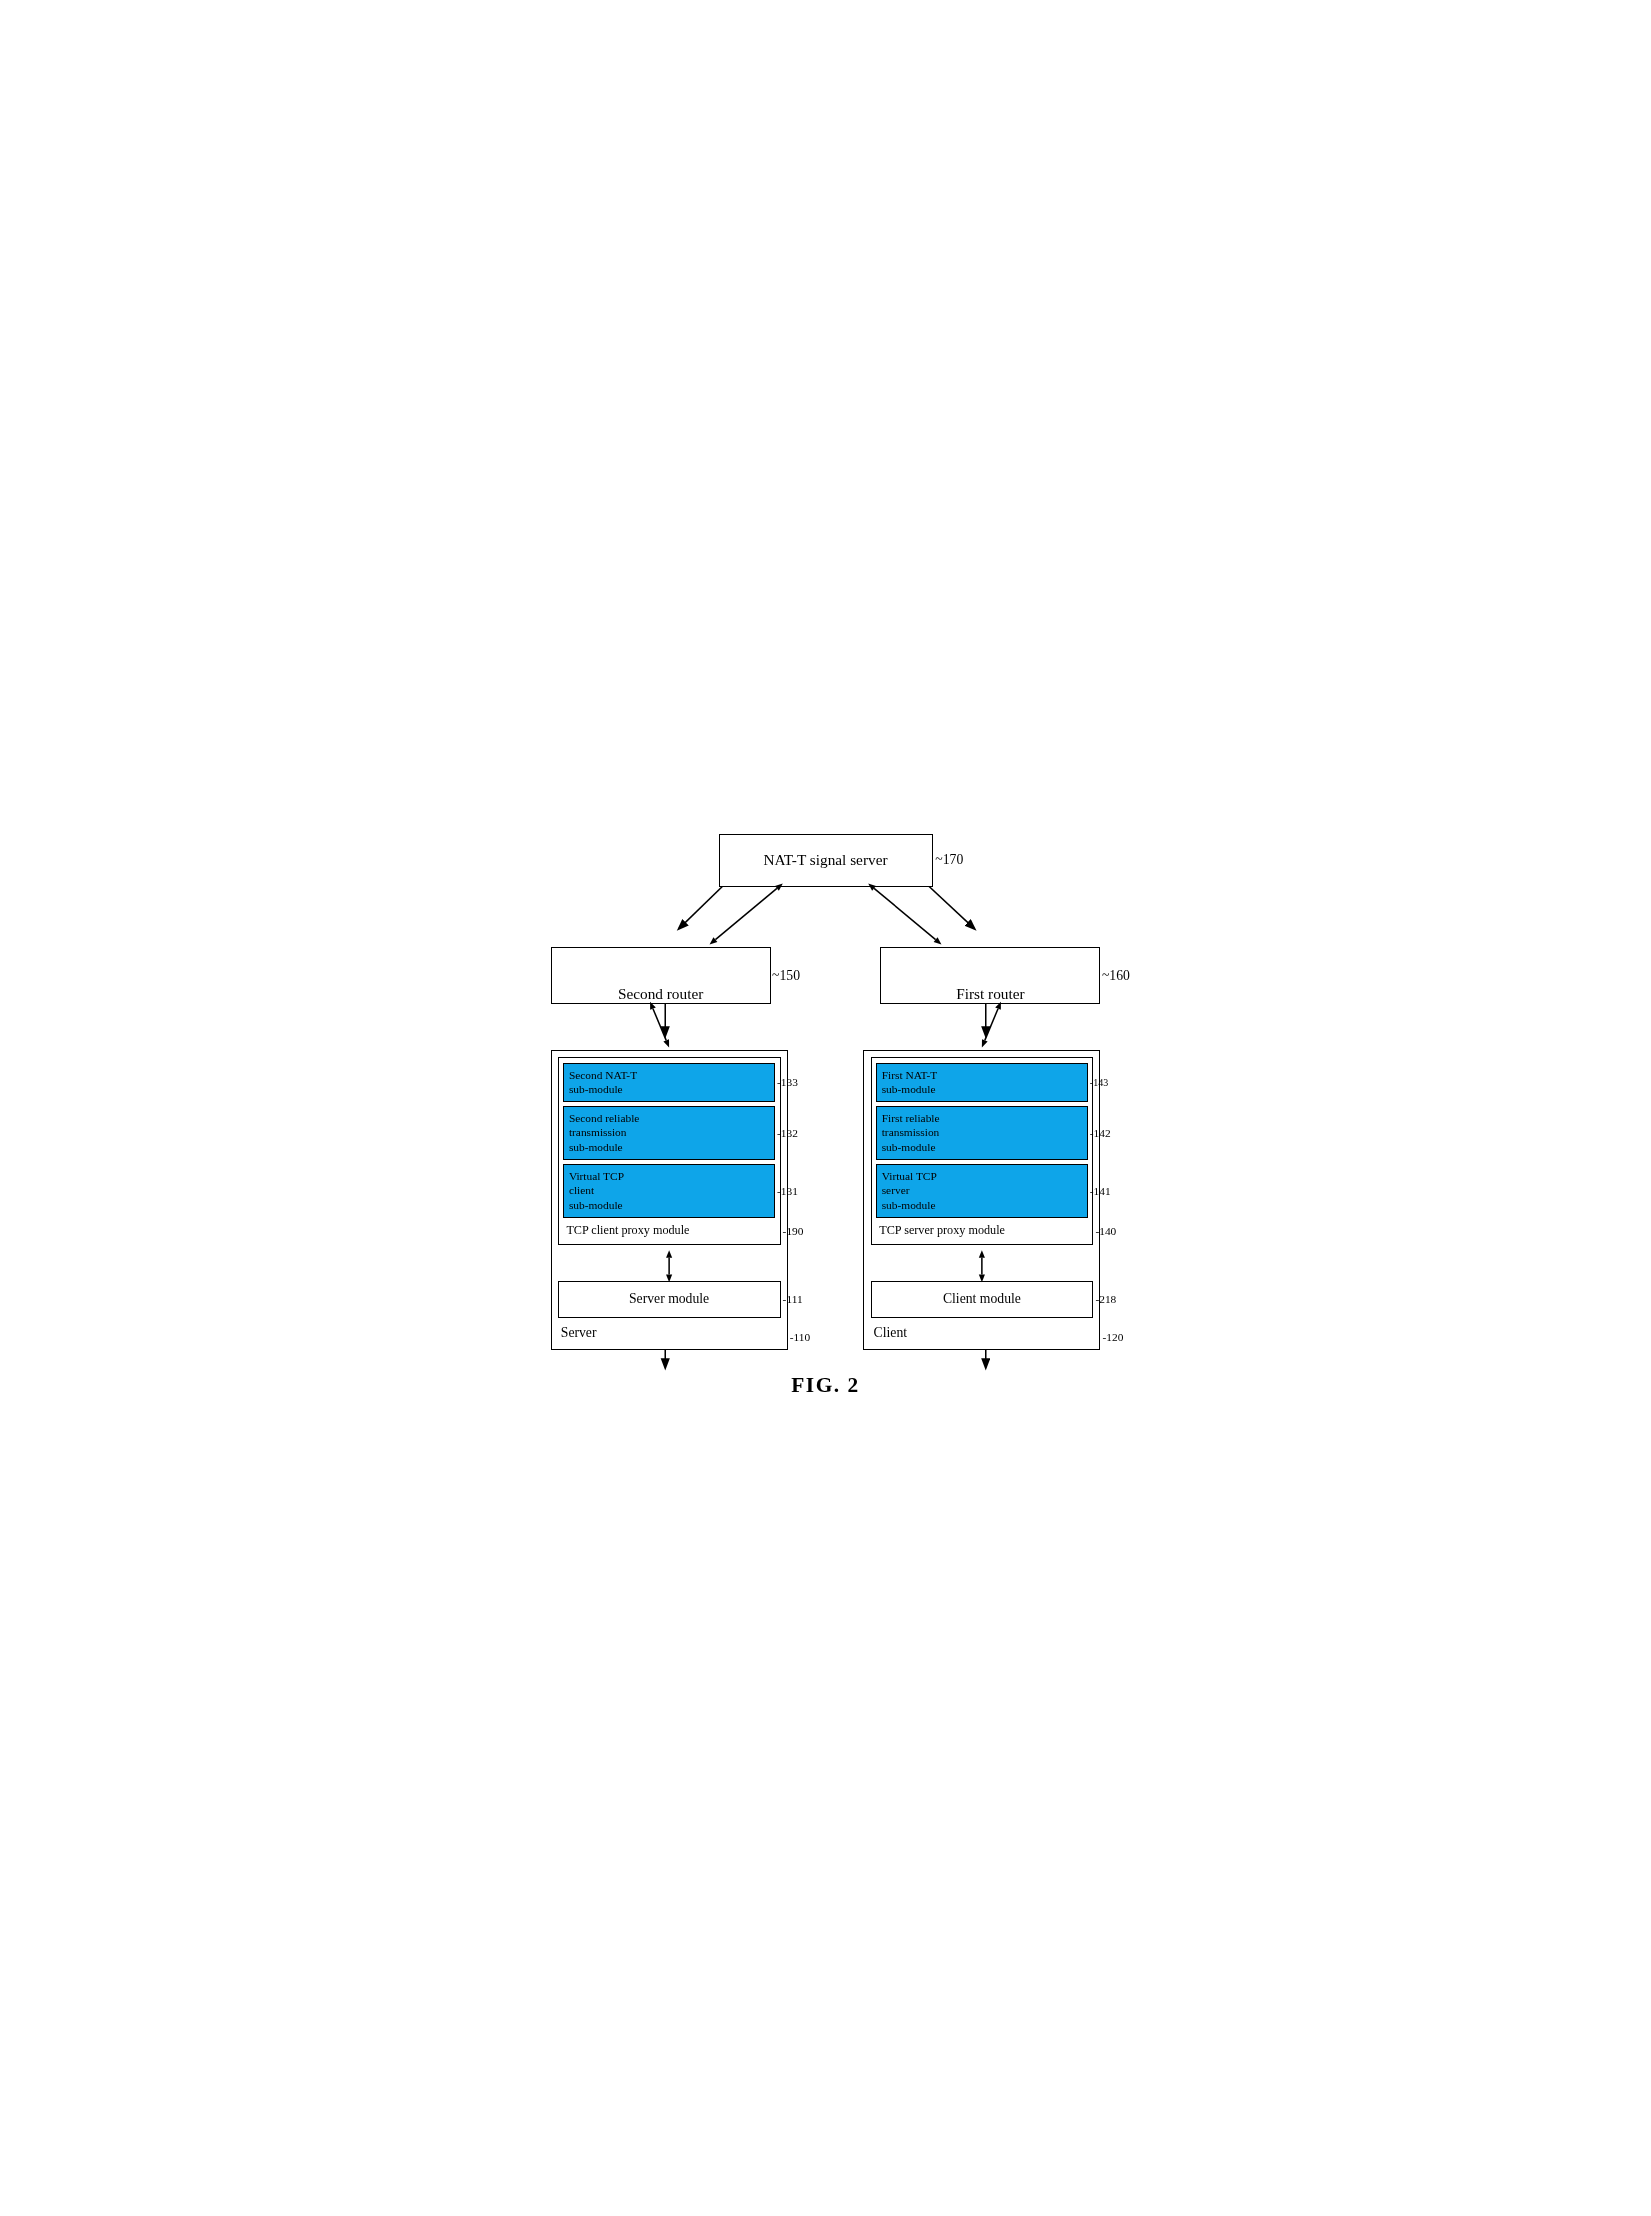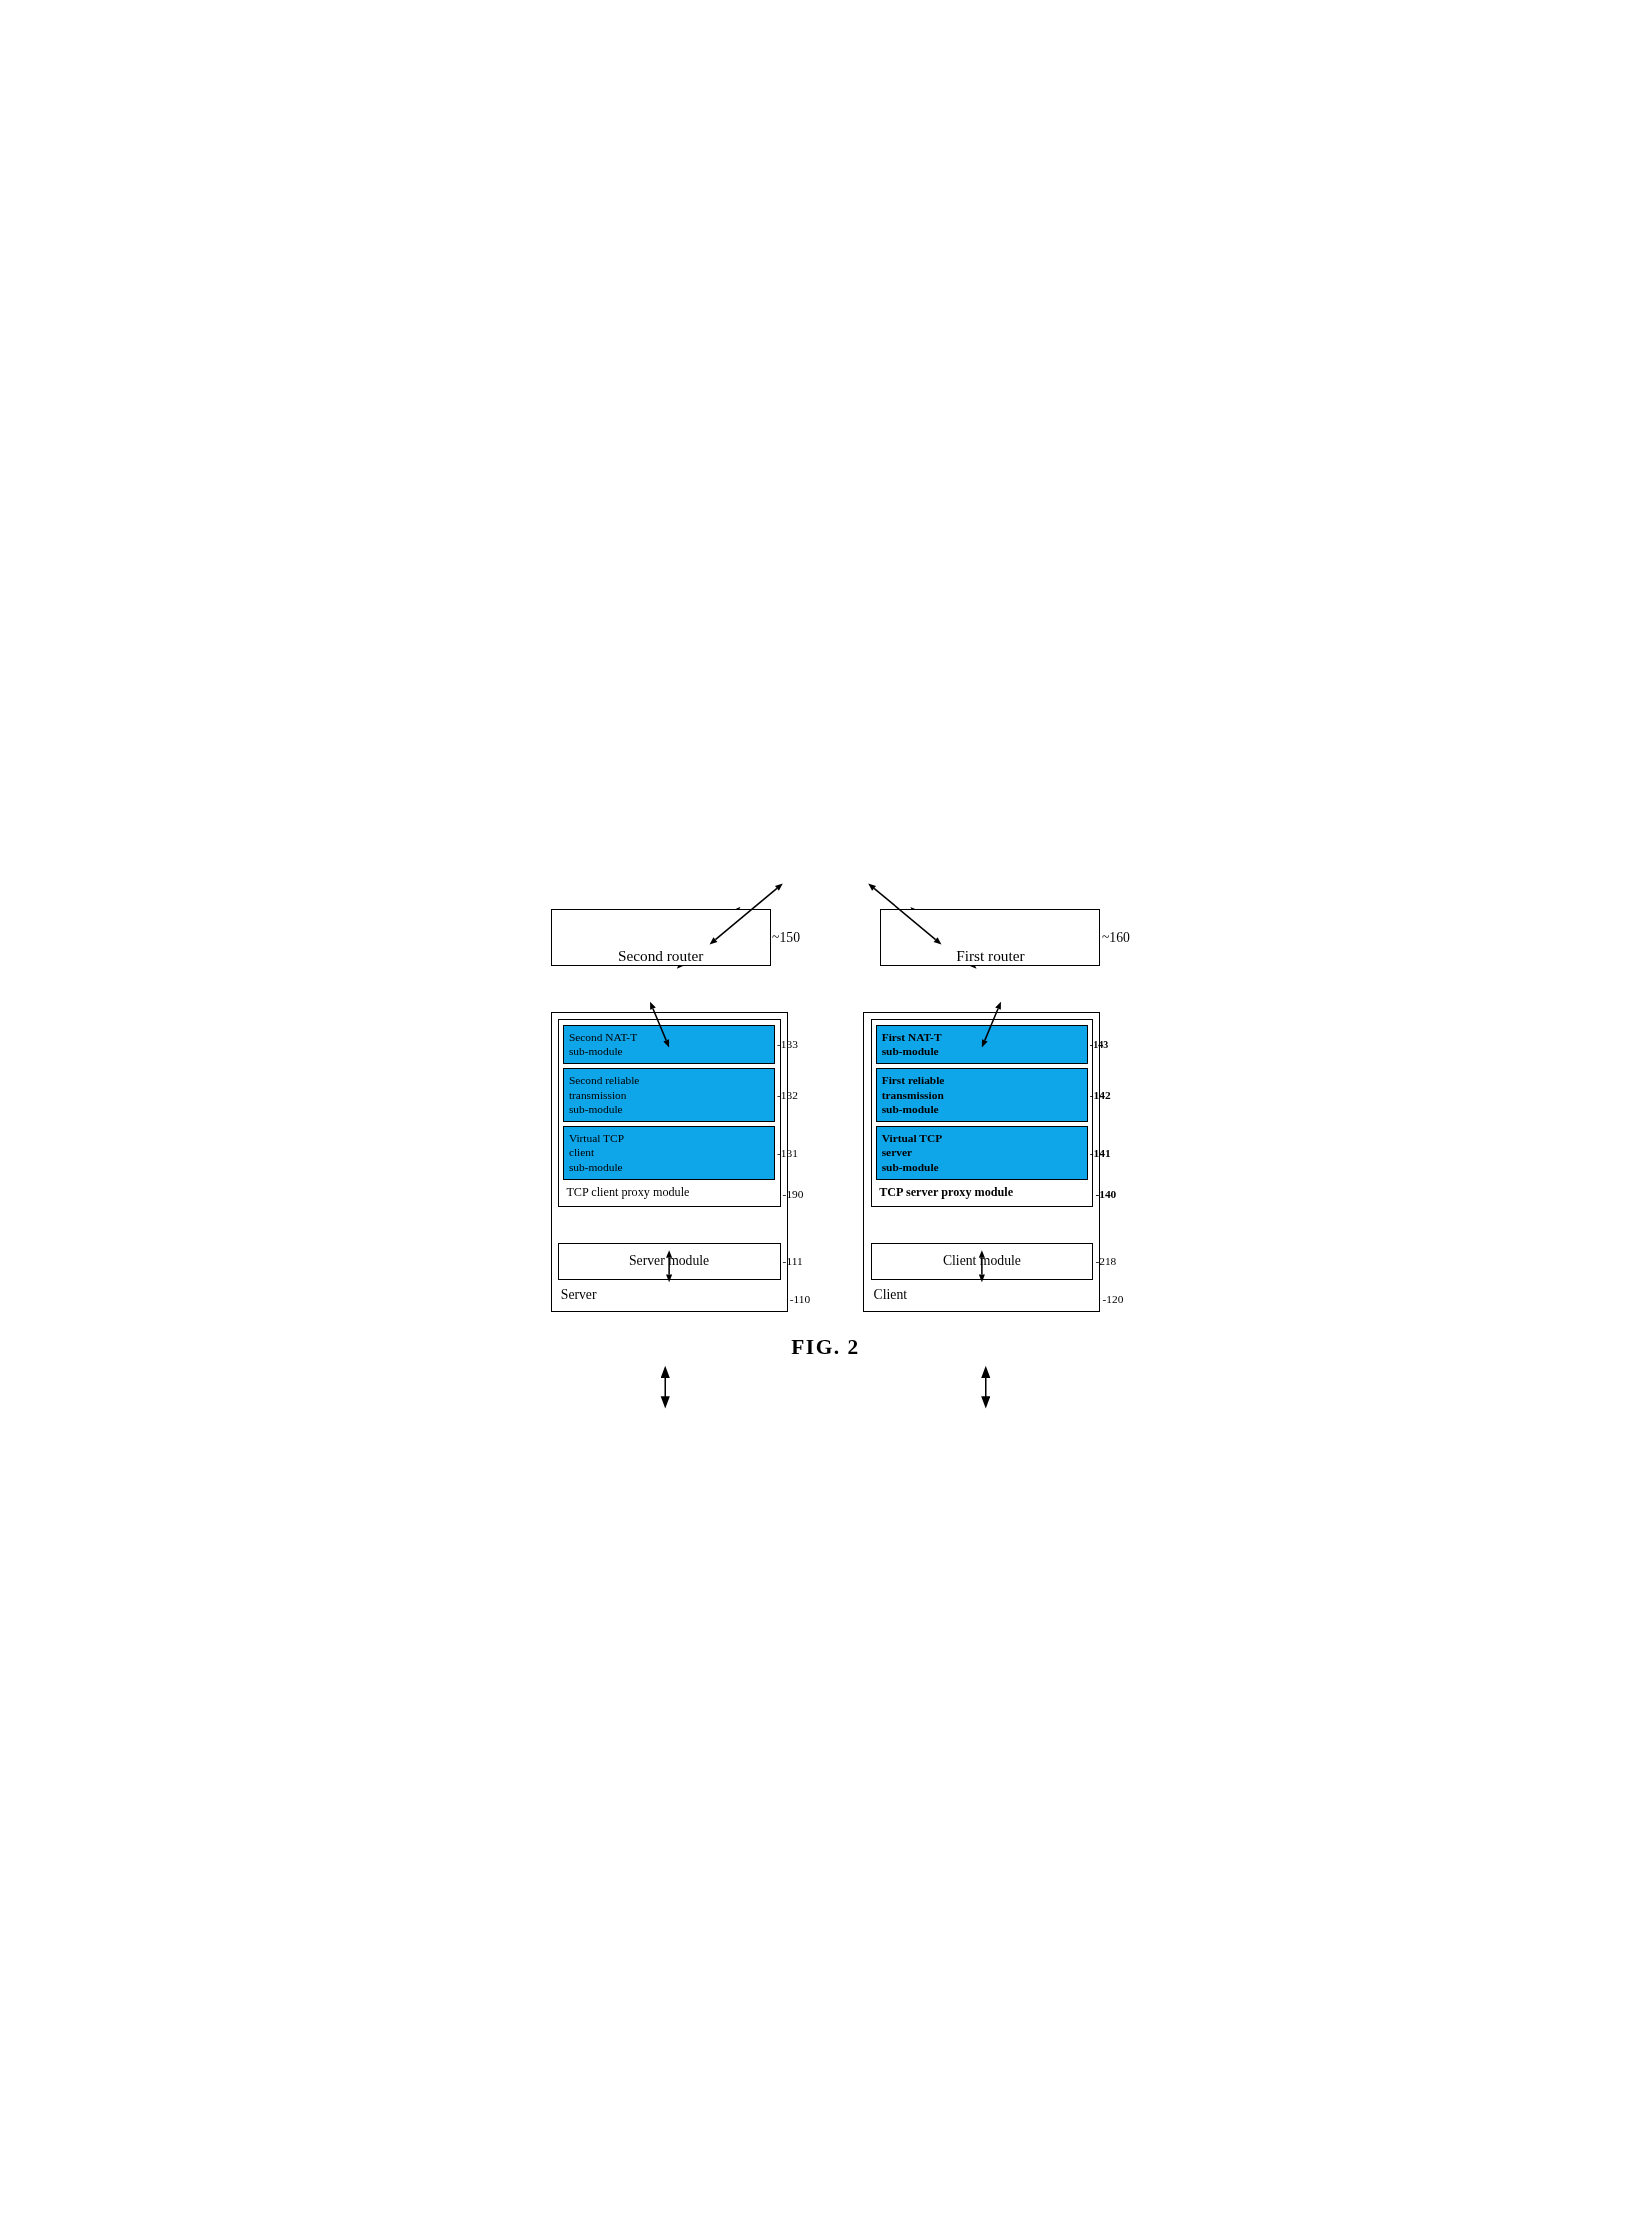--- a/index.html
+++ b/index.html
@@ -152,20 +152,26 @@
 
     <line x1="160" y1="225" x2="160" y2="285" stroke="#000" stroke-width="2" marker-end="url(#arrow-end)" marker-start="url(#arrow-start)"></line>
 
     <line x1="580" y1="225" x2="580" y2="285" stroke="#000" stroke-width="2" marker-end="url(#arrow-end)" marker-start="url(#arrow-start)"></line>
 
     <line x1="160" y1="680" x2="160" y2="720" stroke="#000" stroke-width="2" marker-end="url(#arrow-end)" marker-start="url(#arrow-start)"></line>
 
     <line x1="580" y1="680" x2="580" y2="720" stroke="#000" stroke-width="2" marker-end="url(#arrow-end)" marker-start="url(#arrow-start)"></line>
   </svg>
 
+  <div style="position:relative; width:100%; display:flex; justify-content:center; margin-bottom:0; z-index:2; padding-top:15.3px; padding-bottom:7.6px;">
+    <div class="box nat-server">
+      <span>NAT-T signal server</span>
+      <span class="ref-label" style="left:calc(100% + 3.8px); top:50%; transform:translateY(-50%);">~170</span>
+    </div>
+  </div>
 
   <div class="router-row" style="margin-top:53px; padding: 0 7.6px; z-index:2; position:relative;">
     <div style="position:relative; display:inline-block;">
       <div class="box router-box">
         <span>Second router</span>
       </div>
       <span class="ref-label ref-right">~150</span>
     </div>
     <div style="position:relative; display:inline-block;">
       <div class="box router-box">
@@ -210,21 +216,21 @@
         <div class="panel-footer-label">
           Server
         </div>
         <span class="ref-label" style="left:calc(100% + 3.1px); bottom:6.1px; top:auto; font-size:11.4px;">-110</span>
       </div>
     </div>
 
     <div style="position:relative;">
       <div class="outer-panel">
 
-        <div class="proxy-module" style="position:relative;font-weight:bold;">
+        <div class="proxy-module" style="position:relative;">
           <div class="sub-box" style="position:relative;">
             <span>First NAT-T<br>sub-module</span>
             <span class="ref-label" style="left:calc(100% + 3.1px); top:50%; transform:translateY(-50%); font-size:10px;">-143</span>
           </div>
           <div class="sub-box" style="position:relative;">
             <span>First reliable<br>transmission<br>sub-module</span>
             <span class="ref-label" style="left:calc(100% + 3.1px); top:50%; transform:translateY(-50%); font-size:11.4px;">-142</span>
           </div>
           <div class="sub-box" style="position:relative;">
             <span>Virtual TCP<br>server<br>sub-module</span>

